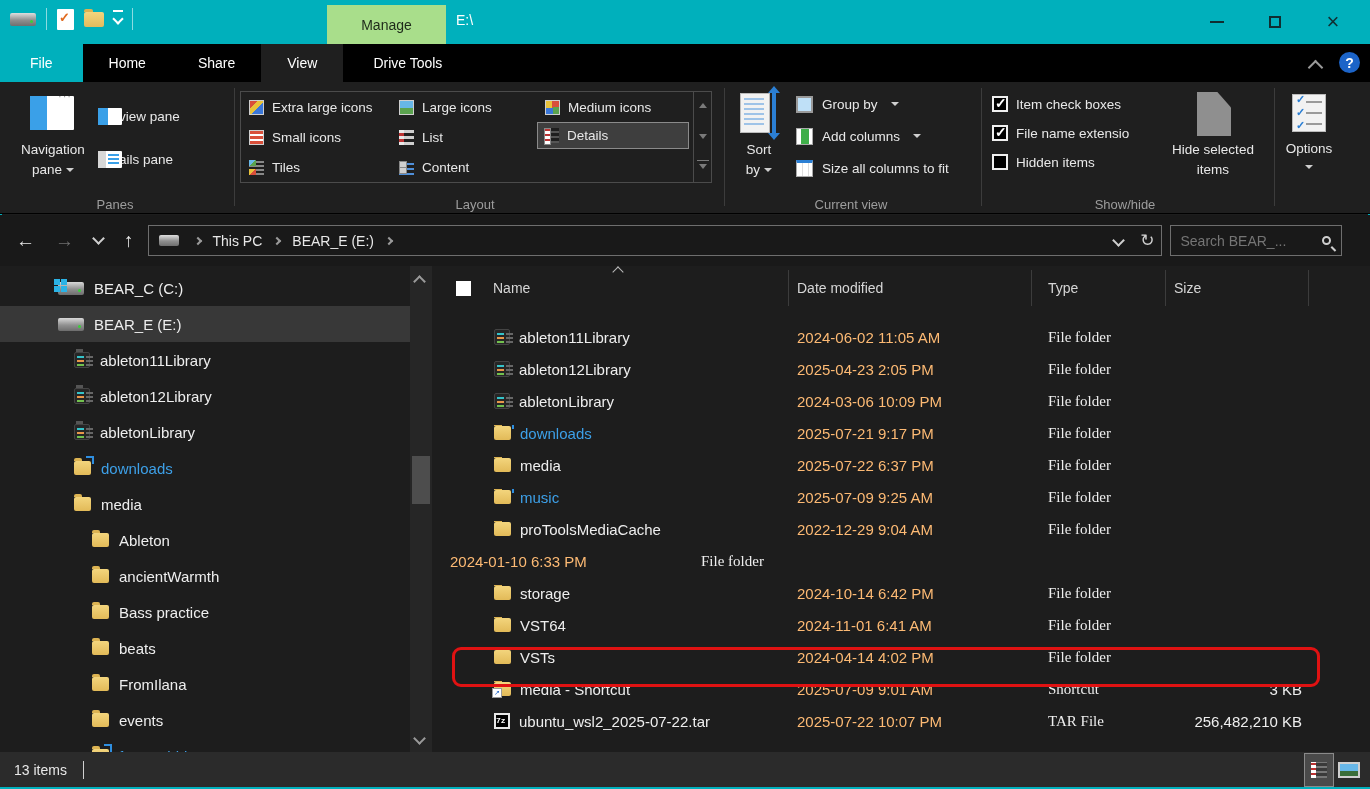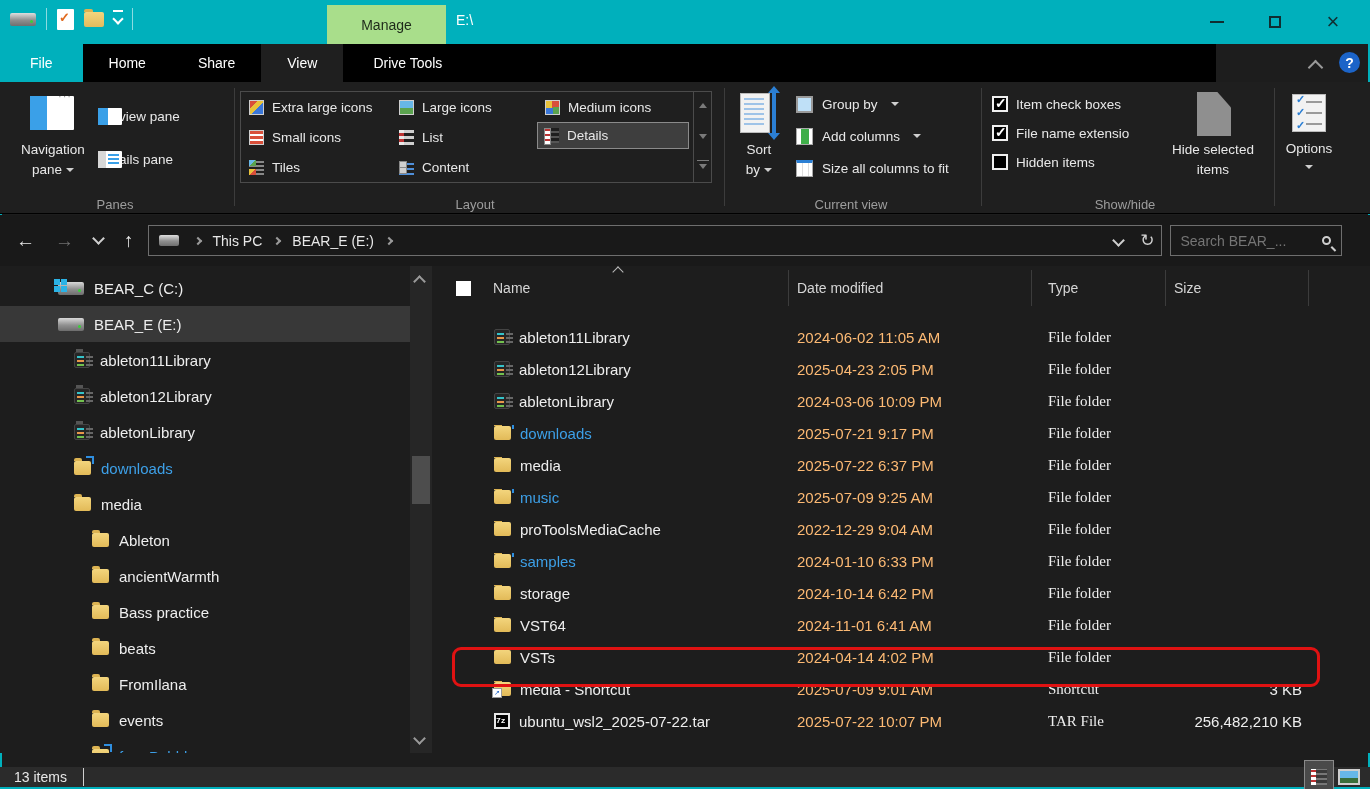--- a/index.html
+++ b/index.html
@@ -21,21 +21,21 @@
   .qat .chev-dn::after{ content:''; position:absolute; left:-1px; top:-5px; width:10px; height:2px; background:#fff;}
   .manage-tab { position:absolute; left:327px; top:5px; width:119px; height:39px; background:#a9de8b; color:#1e2a1a; font-size:14px; display:flex; align-items:center; justify-content:center; }
   .win-title { position:absolute; left:456px; top:12px; color:#fff; font-size:14px; }
   .win-controls { position:absolute; right:8px; top:0; height:44px; display:flex; }
   .wc-btn { width:58px; height:44px; display:flex; align-items:center; justify-content:center; color:#102e31; }
   .wc-min { width:14px; height:2px; background:#102e31; }
   .wc-max { width:12px; height:12px; border:2px solid #102e31; }
   .wc-close { font-size:22px; line-height:1; }
 
   
-  .tabrow { position:absolute; left:-2px; top:44px; width:1216px; height:38px; background:#000; display:flex; }
+  .tabrow { position:absolute; left:-2px; top:44px; width:1370px; height:38px; background:#000; display:flex; }
   .tab { height:38px; padding:0 26px; display:flex; align-items:center; color:#fff; font-size:14px; }
   .tab.file { background:#00b0bc; padding:0 30px; }
   .tab.active { background:#1f1f1f; }
 
   
   .ribbon { position:absolute; left:-2px; top:82px; width:1370px; height:132px; background:#1f1f1f; border-bottom:1px solid #000; color:#e8e8e8; font-size:13.5px; }
   .rsep { position:absolute; top:6px; width:1px; height:118px; background:#3c3c3c; }
   .grp-label { position:absolute; top:115px; color:#9d9d9d; font-size:13px; text-align:center; }
   .ribbon .dd { display:inline-block; width:0; height:0; border-left:4px solid transparent; border-right:4px solid transparent; border-top:4px solid #cfcfcf; vertical-align:middle; margin-left:4px; }
 
@@ -164,21 +164,21 @@
   .frow .col-type { padding-left:16px; white-space:nowrap;font-family:Liberation Serif, serif; }
   .frow .col-size { text-align:right; padding-right:7px; white-space:nowrap; }
   .frow .blue { color:#3da0e8; }
 
   .sevenzip-ic { width:16px; height:16px; background:#000; border:2px solid #e8e8e8; flex:0 0 auto; position:relative; }
   .sevenzip-ic::after { content:'7z'; position:absolute; left:0px; top:1px; color:#fff; font-size:8px; font-weight:bold; font-family:"Liberation Mono",monospace; }
 
   .annotation { position:absolute; left:10px; top:381px; width:868px; height:40px; border:3px solid #e01212; border-radius:9px; pointer-events:none; }
 
   
-  .statusbar { position:absolute; left:-2px; bottom:0; width:1370px; height:20px; background:#2b2b2b; display:flex; align-items:center; color:#e8e8e8; font-size:14px; }
+  .statusbar { position:absolute; left:-2px; bottom:0; width:1370px; height:35px; background:#2b2b2b; display:flex; align-items:center; color:#e8e8e8; font-size:14px; }
   .status-count { padding-left:14px; }
   .status-cursor { width:1px; height:18px; background:#d0d0d0; margin-left:16px; }
   .view-btns { position:absolute; right:6px; display:flex; height:34px; }
   .vbtn { width:30px; height:34px; display:flex; align-items:center; justify-content:center; }
   .vbtn.active { background:#4a4a4a; border:1px solid #8a8a8a; }
   .vb-details { width:16px; height:16px; background:repeating-linear-gradient(0deg,#777 0 2px,#3a3a3a 2px 5px); position:relative; }
   .vb-details::before { content:''; position:absolute; left:0; top:0; width:5px; height:16px; background:repeating-linear-gradient(0deg,#fff 0 3px,#b33 3px 5px); }
   .vb-thumb { width:22px; height:16px; border:2px solid #cfcfcf; background:linear-gradient(#67b7e8 55%, #3a6e3a 55%); }
 </style>
 </head>
@@ -496,24 +496,20 @@
         <div class="frow">
           <div class="col-name">
               <div class="folder-ic"></div>
               <span>proToolsMediaCache</span>
             </div>
           <div class="col-date">2022-12-29 9:04 AM</div>
           <div class="col-type">File folder</div>
           <div class="col-size"></div>
         </div>
         <div class="frow">
-          <div class="col-name">
-              <div class="folder-ic compressed"></div>
-              <span class="blue">samples</span>
-            </div>
           <div class="col-date">2024-01-10 6:33 PM</div>
           <div class="col-type">File folder</div>
           <div class="col-size"></div>
         </div>
         <div class="frow">
           <div class="col-name">
               <div class="folder-ic"></div>
               <span>storage</span>
             </div>
           <div class="col-date">2024-10-14 6:42 PM</div>

